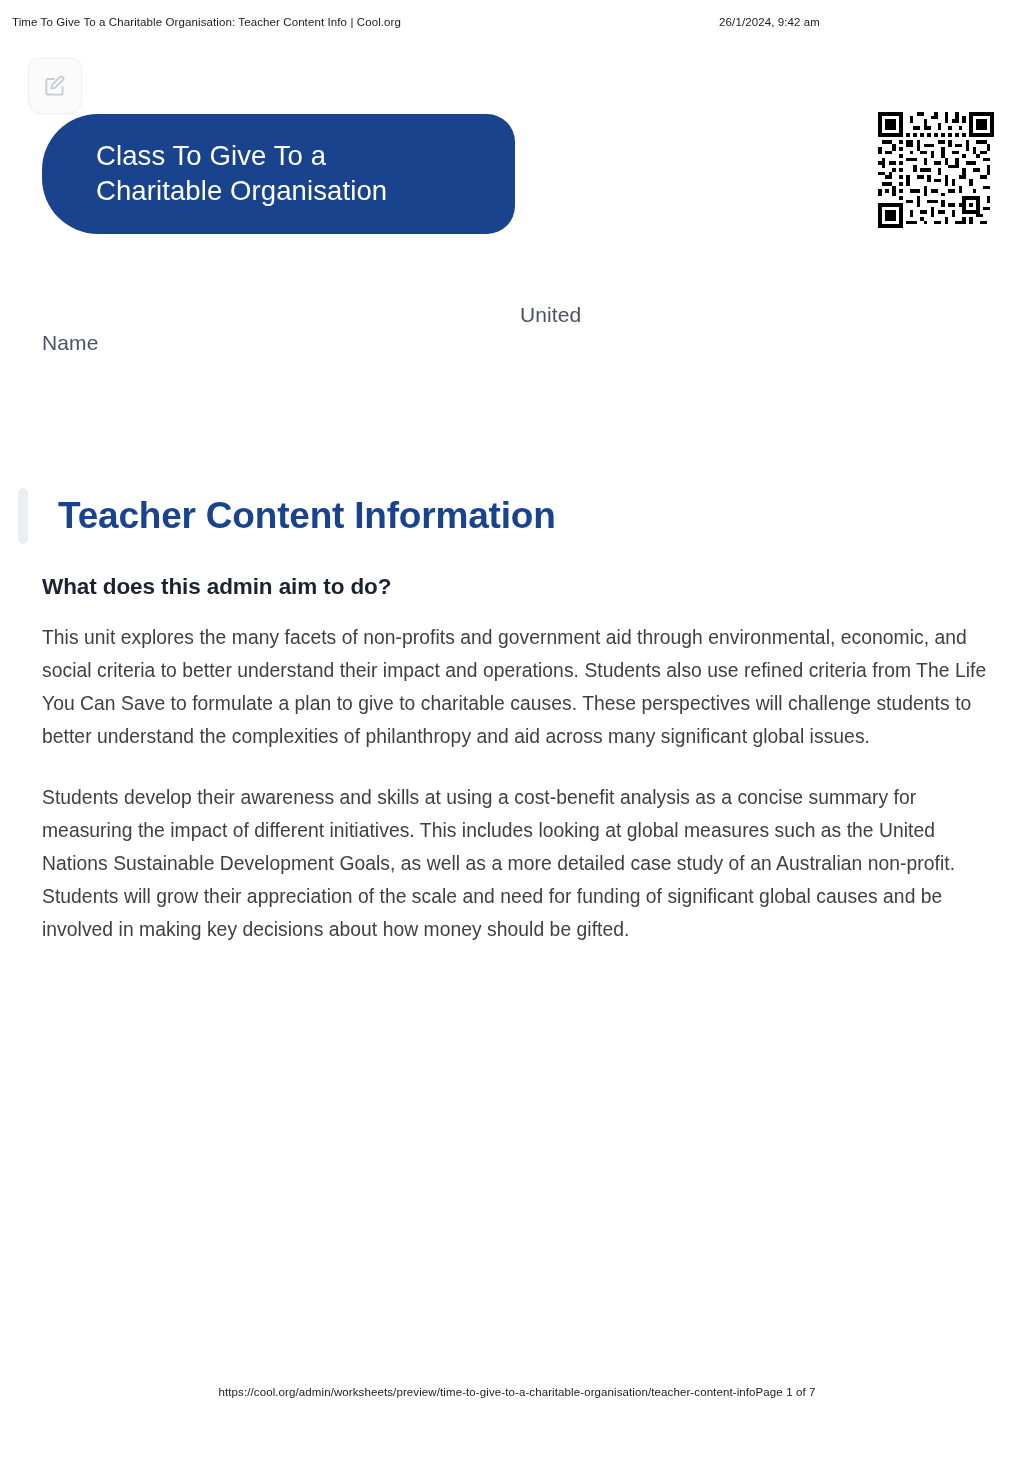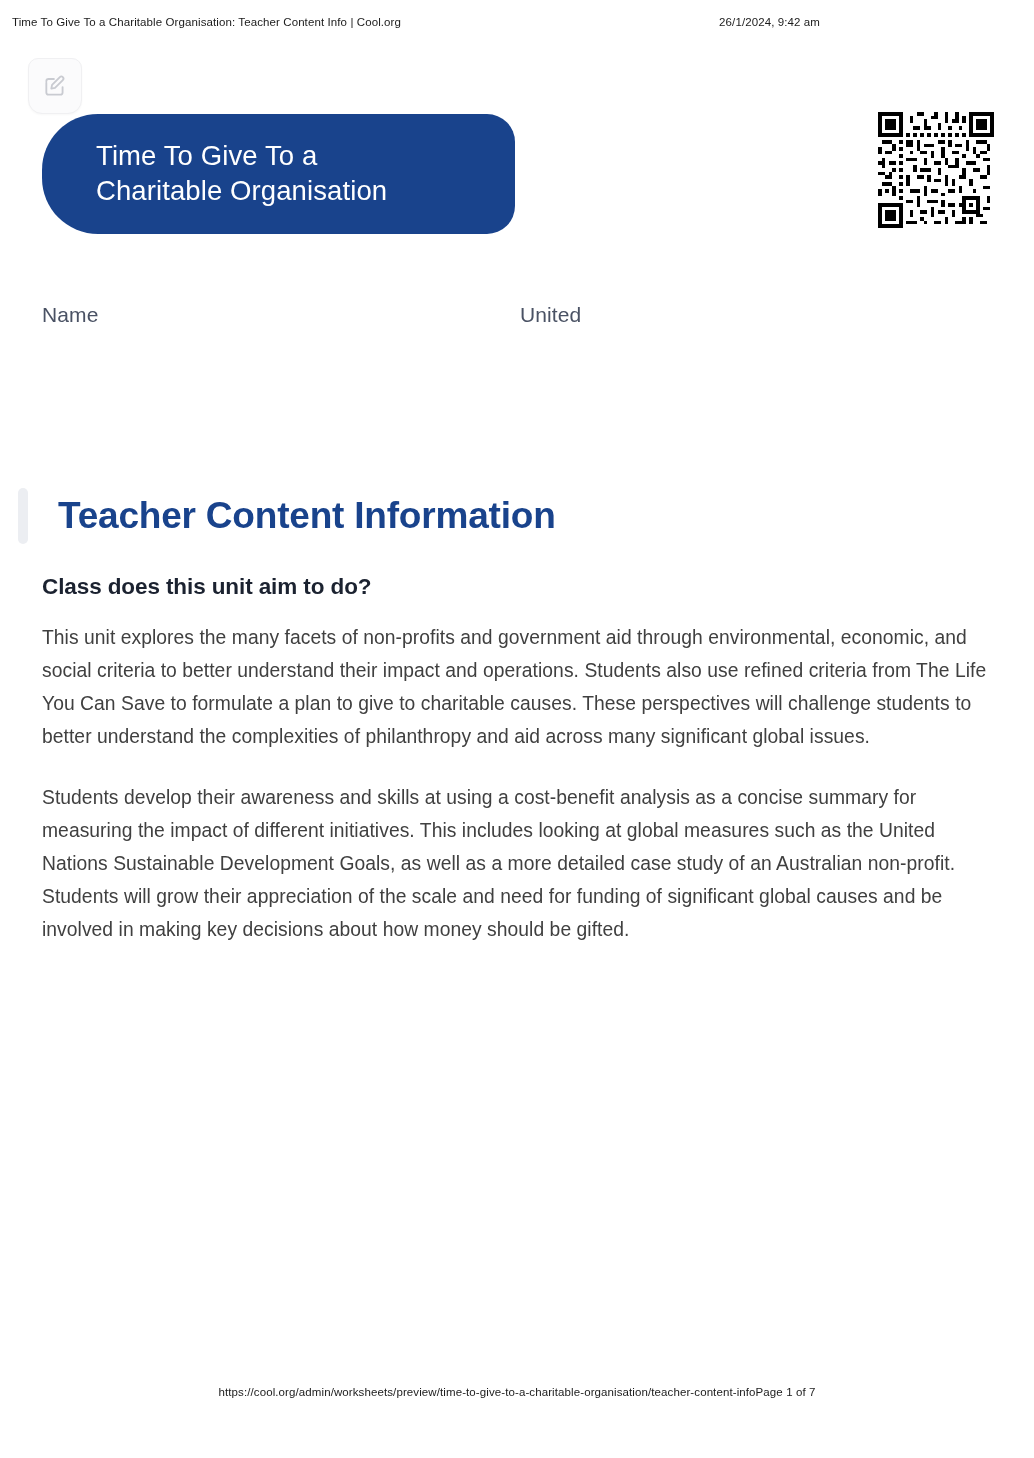--- a/index.html
+++ b/index.html
@@ -95,21 +95,21 @@
     height: 34px;
   }
   .field-label {
     position: absolute;
     top: 0;
     font-size: 21px;
     color: #4a5264;
     font-weight: 400;
     letter-spacing: 0.1px;
   }
-  .field-name  { left: 0px; }
+  .field-name  { left: 0px; margin-top: 28px; }
   .field-class { left: 478px; }
 
   
   .page-heading-wrap {
     position: absolute;
     left: 18px;
     top: 488px;
     width: 960px;
     display: flex;
     align-items: stretch;
@@ -194,21 +194,21 @@
   <span>
     <svg width="26" height="26" viewBox="0 0 24 24" fill="none" stroke="#c9cbd1" stroke-width="1.7" stroke-linecap="round" stroke-linejoin="round">
       <path d="M4 7.5a2 2 0 0 1 2-2h5"></path>
       <path d="M19 13v5a2 2 0 0 1-2 2H6a2 2 0 0 1-2-2V9"></path>
       <path d="M16.5 3.8a1.9 1.9 0 0 1 2.7 2.7L12 13.7l-3.4.7.7-3.4z"></path>
     </svg>
   </span>
 </div>
 
 <div class="title-badge">
-  <h1>Time To Give To a
+  <h1>Class To Give To a
 Charitable Organisation</h1>
 </div>
 
 <div class="qr-wrap">
   <svg viewBox="0 0 33 33" shape-rendering="crispEdges">
     <rect width="33" height="33" fill="#ffffff"></rect>
     <g fill="#000000">
 
       <rect x="0" y="0" width="7" height="1"></rect>
         <rect x="0" y="6" width="7" height="1"></rect>
@@ -365,21 +365,21 @@
   <span class="field-label field-name">Name</span>
   <span class="field-label field-class">United</span>
 </div>
 
 <div class="page-heading-wrap">
   <div class="accent-bar"></div>
   <h2 class="page-heading">Teacher Content Information</h2>
 </div>
 
 <div class="content">
-  <h3 class="section-heading">Class does this unit aim to do?</h3>
+  <h3 class="section-heading">What does this admin aim to do?</h3>
   <p class="body-par">This unit explores the many facets of non-profits and government aid through environmental, economic, and social criteria to better understand their impact and operations. Students also use refined criteria from The Life You Can Save to formulate a plan to give to charitable causes. These perspectives will challenge students to better understand the complexities of philanthropy and aid across many significant global issues.</p>
   <p class="body-par">Students develop their awareness and skills at using a cost-benefit analysis as a concise summary for measuring the impact of different initiatives. This includes looking at global measures such as the United Nations Sustainable Development Goals, as well as a more detailed case study of an Australian non-profit. Students will grow their appreciation of the scale and need for funding of significant global causes and be involved in making key decisions about how money should be gifted.</p>
 </div>
 
 <div class="print-footer">
   <span>https://cool.org/admin/worksheets/preview/time-to-give-to-a-charitable-organisation/teacher-content-info</span>
   <span>Page 1 of 7</span>
 </div>
 
 </body></html>

